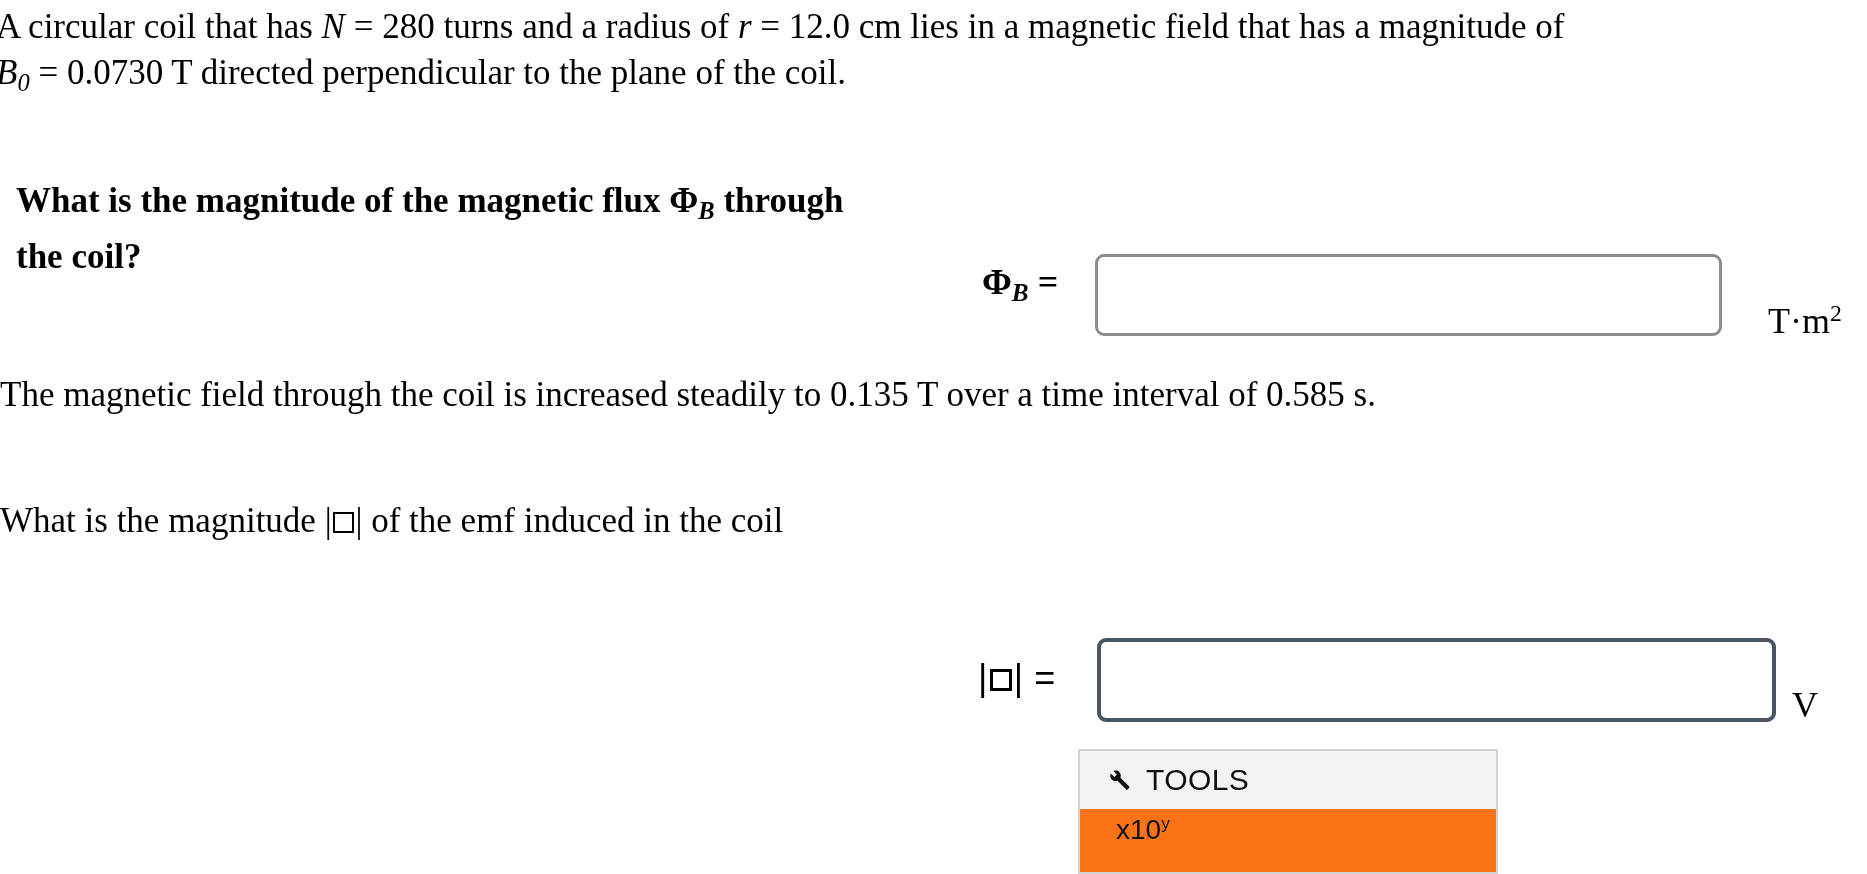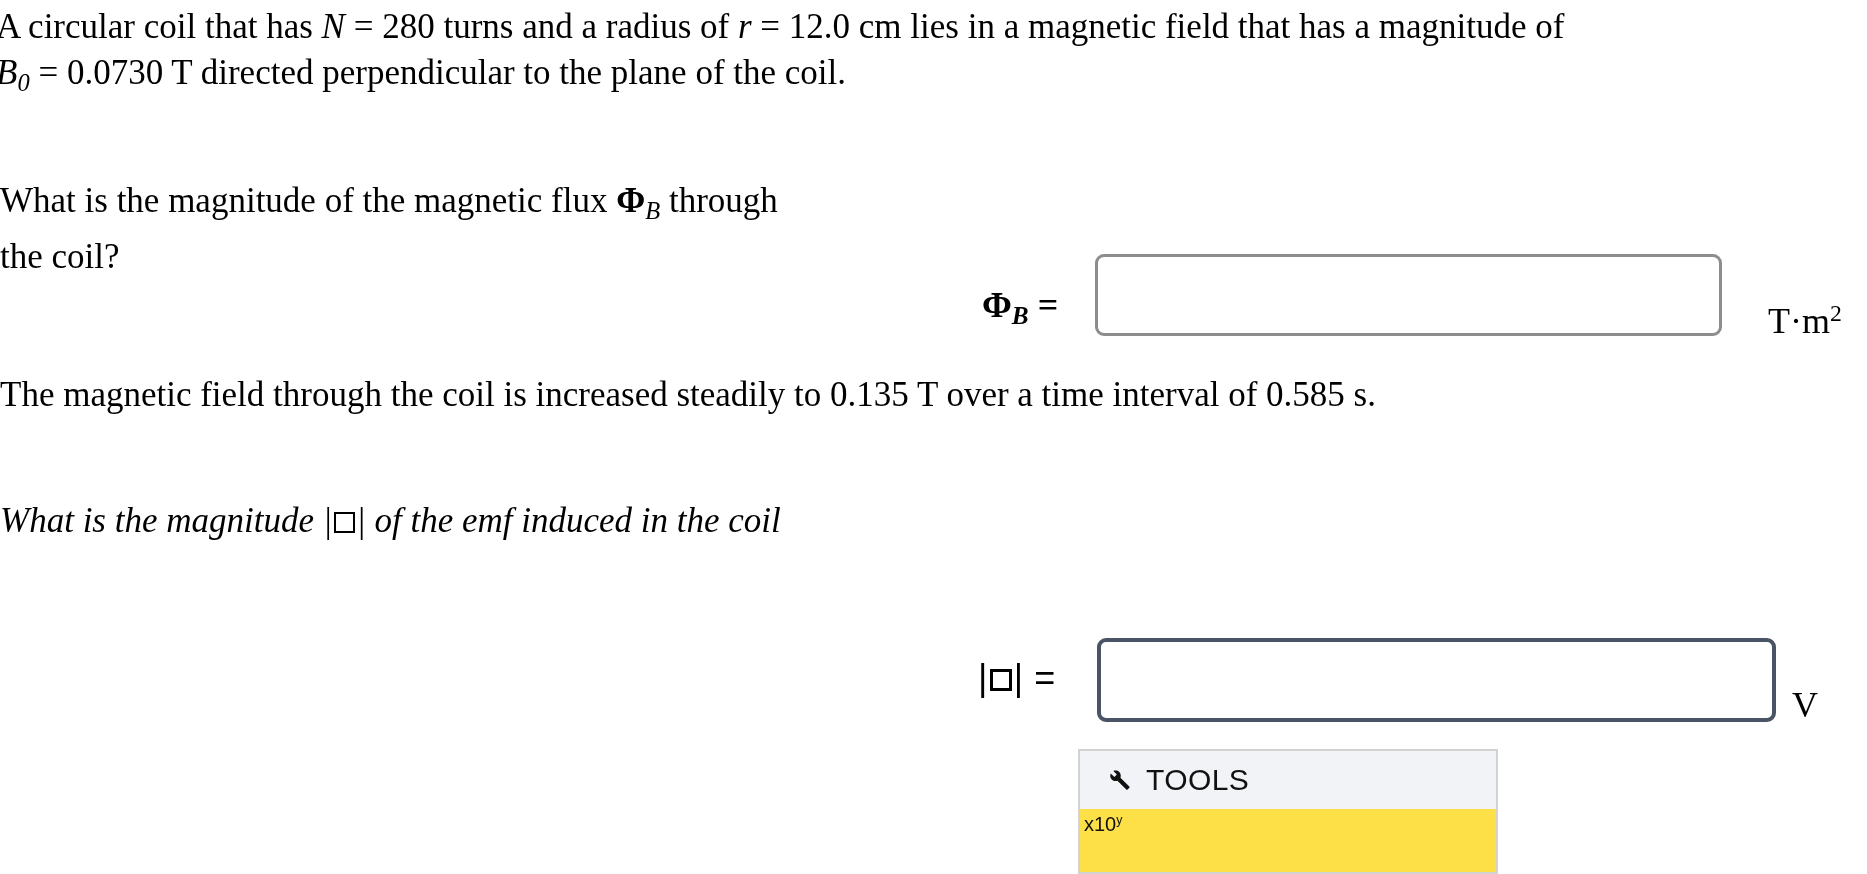--- a/index.html
+++ b/index.html
@@ -20,23 +20,23 @@
   .prose {
     position: absolute;
     font-family: "Liberation Serif", "DejaVu Serif", serif;
     font-size: 35px;
     line-height: 46px;
     color: #000;
     white-space: nowrap;
   }
 
   .stmt-intro   { left: -4px;  top: 4px;  }
-  .q1-text      { left: 0px;   top: 178px; }
+  .q1-text      { left: 16px;   top: 178px; font-weight: bold; }
   .stmt-mid     { left: 0px;   top: 372px; }
-  .q2-text      { left: 0px;   top: 498px; font-style: italic; }
+  .q2-text      { left: 0px;   top: 498px; }
 
   .prose .ln { display: block; }
 
   
   .var { font-style: italic; }
   .sub {
     font-size: 0.70em;
     vertical-align: -0.28em;
     font-style: italic;
   }
@@ -62,21 +62,21 @@
   }
 
   
   .ans-label-serif {
     position: absolute;
     font-family: "Liberation Serif", "DejaVu Serif", serif;
     font-size: 36px;
     font-weight: bold;
     white-space: nowrap;
   }
-  #phi-label { left: 982px; top: 284px; }
+  #phi-label { left: 982px; top: 261px; }
 
   .answer-box {
     position: absolute;
     background: #ffffff;
     box-sizing: border-box;
   }
   #flux-input {
     left: 1095px;
     top: 254px;
     width: 627px;
@@ -120,21 +120,21 @@
     margin: 0 0.05em;
   }
 
   
   #tools-panel {
     position: absolute;
     left: 1078px;
     top: 749px;
     width: 420px;
     height: 125px;
-    background: #fde047;
+    background: #f97316;
     border: 2px solid #d2d2d2;
     box-sizing: border-box;
     font-family: "Liberation Sans", "DejaVu Sans", sans-serif;
   }
   #tools-header {
     height: 58px;
     background: #f1f3f6;
     display: flex;
     align-items: center;
     padding-left: 24px;
@@ -147,23 +147,24 @@
     flex: 0 0 auto;
     display: block;
   }
   #tools-title {
     font-size: 30px;
     color: #111111;
     letter-spacing: 0.4px;
   }
   #tools-item-sci {
     padding: 4px 8px 0 4px;
-    font-size: 20px;
+    font-size: 28px;
     color: #111111;
     white-space: nowrap;
+    margin-left: 32px;
   }
   #tools-item-sci .sup {
     font-size: 0.62em;
     vertical-align: 0.55em;
   }
 </style>
 </head>
 <body>
 
 <div class="prose stmt-intro">

